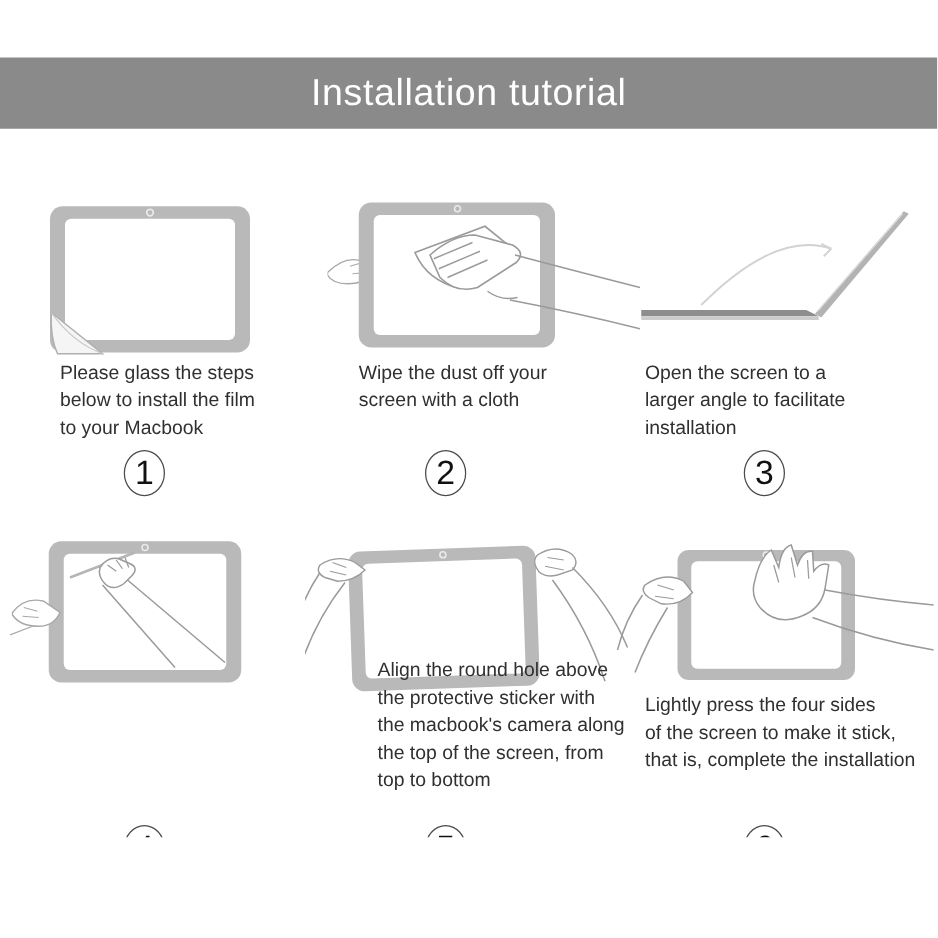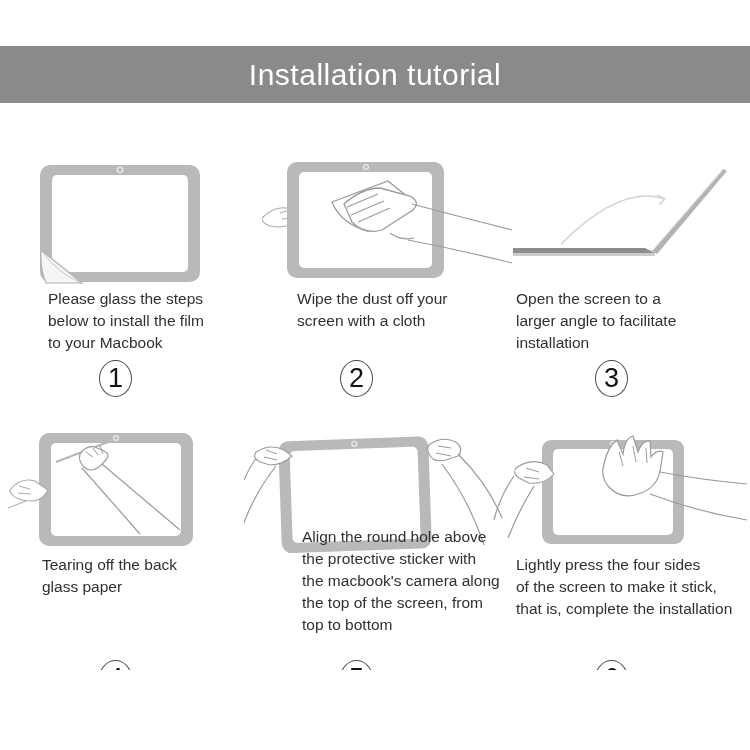--- a/index.html
+++ b/index.html
@@ -54,21 +54,21 @@
   }
   
   #illus-1 { left: 38px;  top: 162px; width: 164px; height: 122px; }
   #illus-2 { left: 262px; top: 158px; width: 250px; height: 125px; }
   #illus-3 { left: 505px; top: 162px; width: 225px; height: 100px; }
   #illus-4 { left: 8px;   top: 428px; width: 210px; height: 125px; }
   #illus-5 { left: 244px; top: 430px; width: 270px; height: 125px; }
   #illus-6 { left: 492px; top: 428px; width: 255px; height: 132px; }
 
   #cap-1 { left: 48px;  top: 288px; }
-  #cap-2 { left: 297px; top: 288px; }
+  #cap-2 { left: 287px; top: 288px; }
   #cap-3 { left: 516px; top: 288px; }
   #cap-4 { left: 42px;  top: 554px; }
   #cap-5 { left: 268px; top: 526px; margin-left: 34px; }
   #cap-6 { left: 516px; top: 554px; }
 
   #num-1 { left: 99px;  top: 360px; }
   #num-2 { left: 340px; top: 360px; }
   #num-3 { left: 595px; top: 360px; }
   #num-4 { left: 99px;  top: 660px; }
   #num-5 { left: 340px; top: 660px; }
@@ -170,22 +170,20 @@
   </div>
 
   <div class="caption" id="cap-1">Please glass the steps
 below to install the film
 to your Macbook</div>
   <div class="caption" id="cap-2">Wipe the dust off your
 screen with a cloth</div>
   <div class="caption" id="cap-3">Open the screen to a
 larger angle to facilitate
 installation</div>
-  <div class="caption" id="cap-4">Tearing off the back
-glass paper</div>
   <div class="caption" id="cap-5">Align the round hole above
 the protective sticker with
 the macbook's camera along
 the top of the screen, from
 top to bottom</div>
   <div class="caption" id="cap-6">Lightly press the four sides
 of the screen to make it stick,
 that is, complete the installation</div>
 
   <div class="step-num" id="num-1">1</div>

